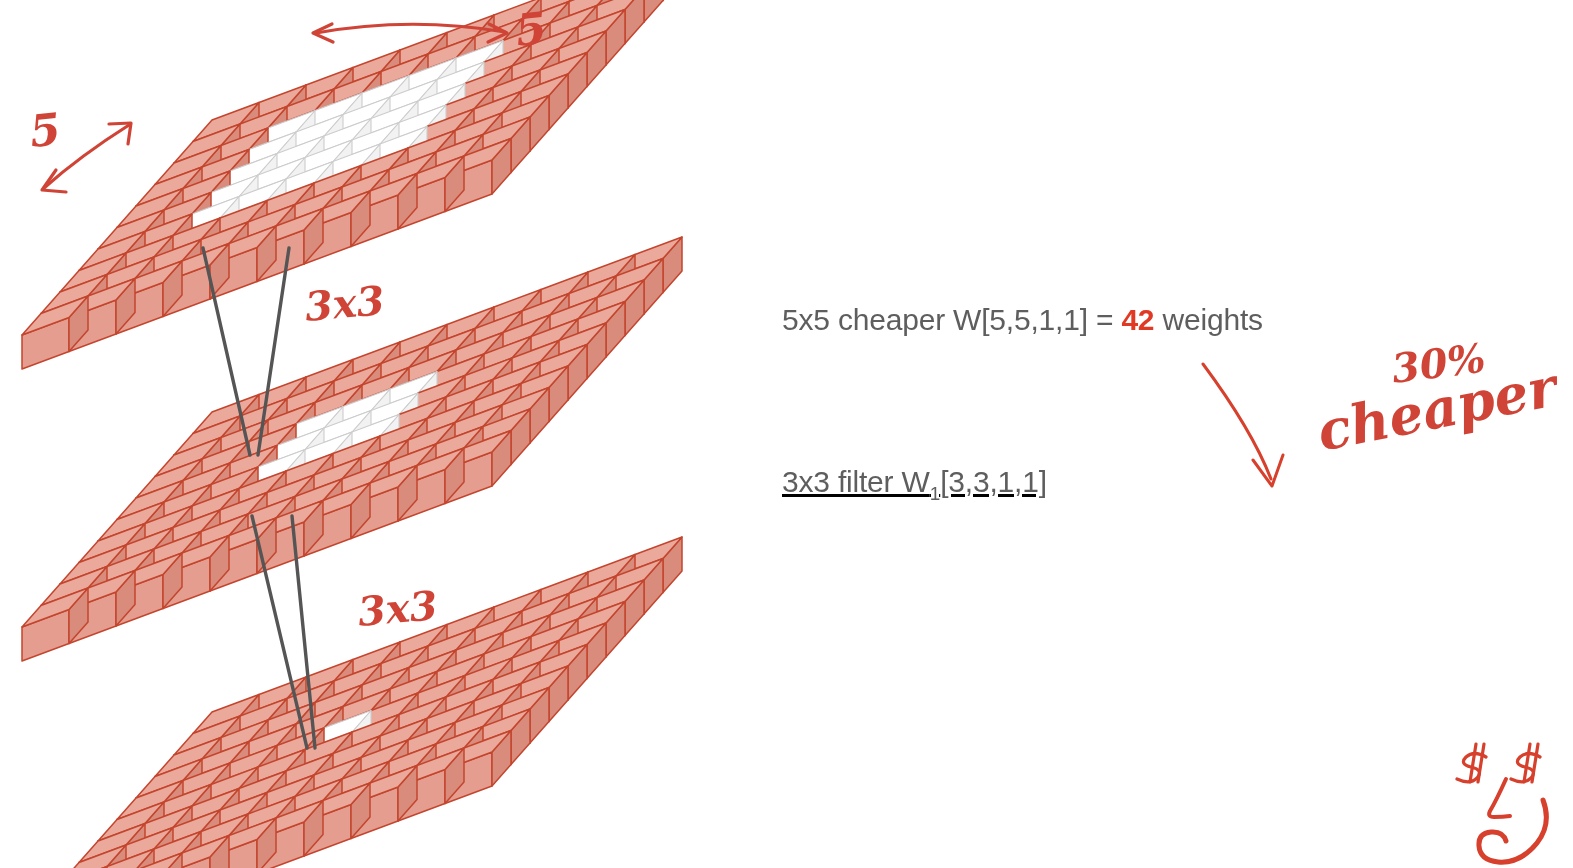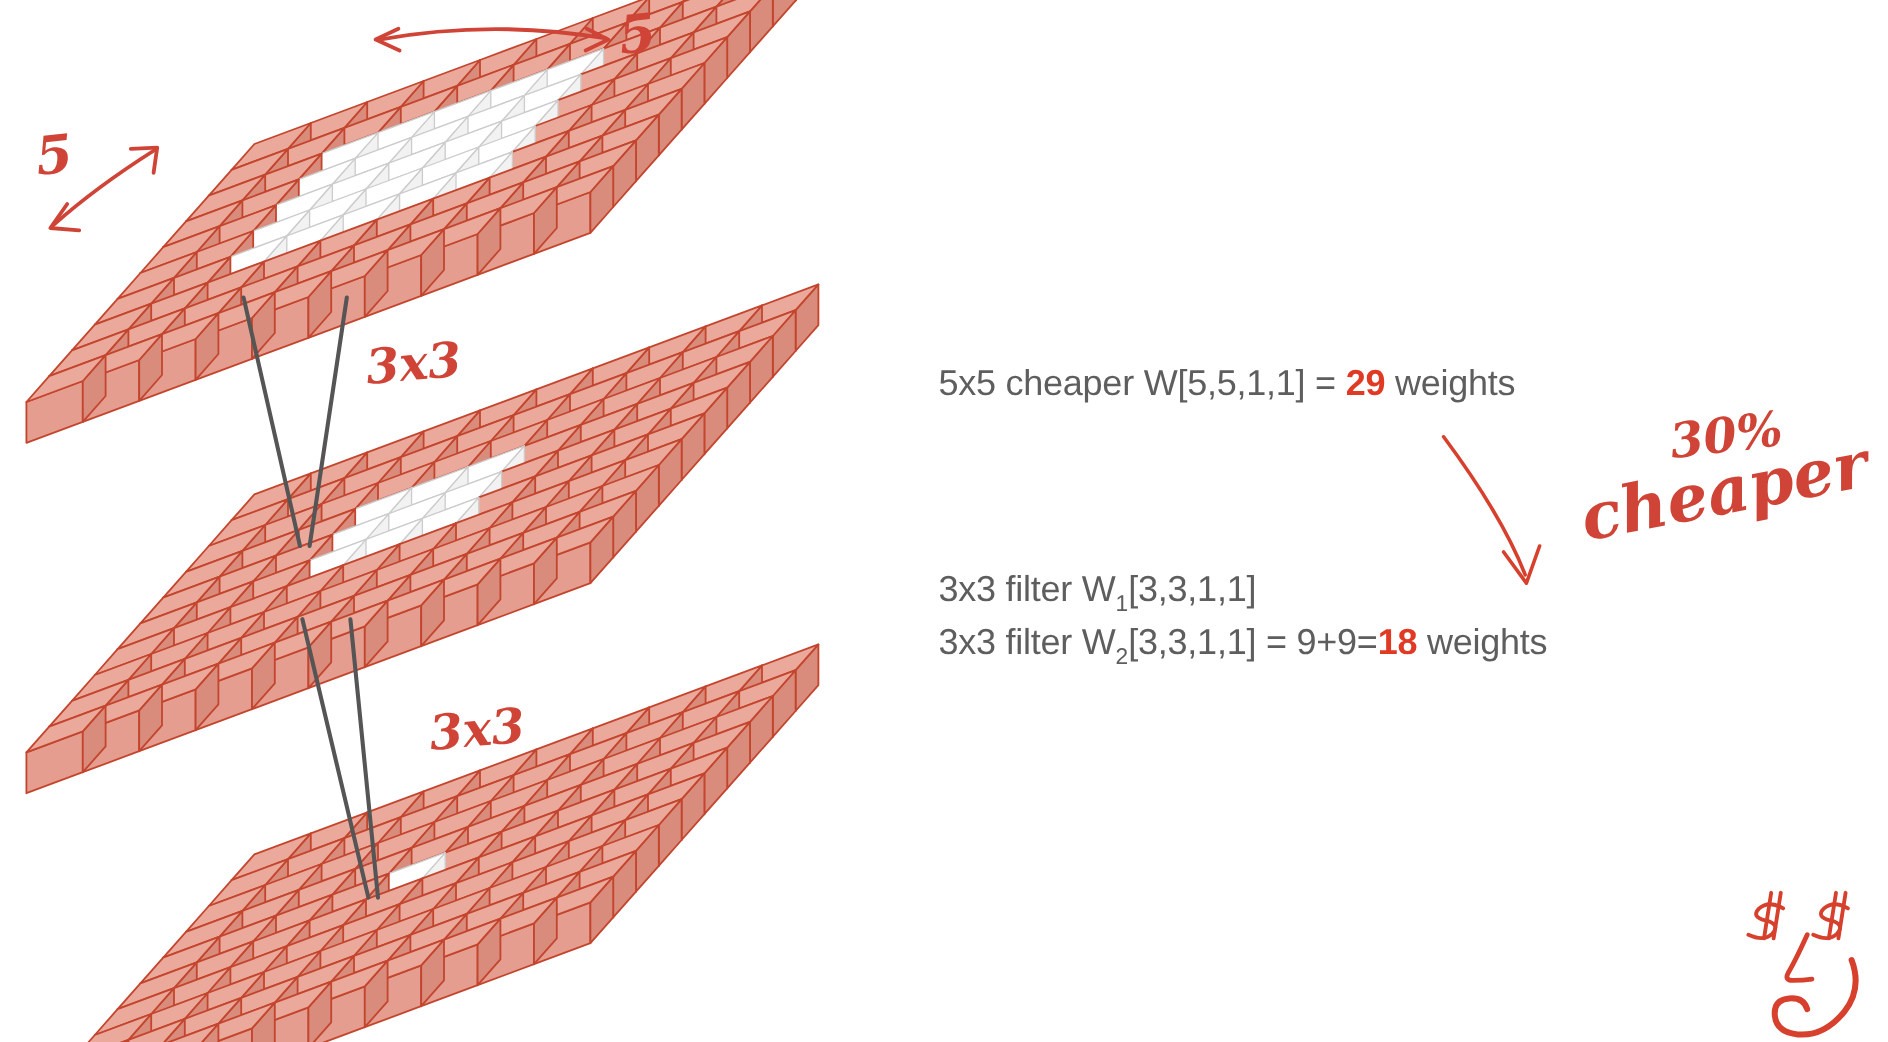--- a/index.html
+++ b/index.html
@@ -15,21 +15,21 @@
   #diagram{position:absolute;left:0;top:0;width:700px;height:868px;}
   #annot{position:absolute;left:0;top:0;width:1573px;height:868px;pointer-events:none;}
   .eqline{
     color:#5e5e5e;
     font-size:30px;
     line-height:1.32;
     white-space:nowrap;
     letter-spacing:-0.2px;
   }
   #eq-top{position:absolute;left:782px;top:300px;}
-  #eq-bottom{position:absolute;left:782px;top:472px;}
+  #eq-bottom{position:absolute;left:782px;top:462px;text-decoration:underline;}
   .num{color:#e03a25;font-weight:bold;}
   .sub{font-size:19px;vertical-align:-0.42em;letter-spacing:0;}
 
   .hand{
     color:#cf4436;
     font-family:"DejaVu Serif",serif;
     font-style:italic;
     font-weight:bold;
     position:absolute;
     white-space:nowrap;
@@ -1602,21 +1602,20 @@
   </svg>
 
   <div class="hand" id="lbl-5-top">5</div>
   <div class="hand" id="lbl-5-left">5</div>
   <div class="hand" id="lbl-3x3-a">3x3</div>
   <div class="hand" id="lbl-3x3-b">3x3</div>
   <div class="hand" id="lbl-30">30%</div>
   <div class="hand" id="lbl-cheaper">cheaper</div>
 
   <div id="eq-top">
-    <div class="eqline"><span>5x5 cheaper W[5,5,1,1] = </span><span class="num">29</span><span> weights</span></div>
+    <div class="eqline"><span>5x5 cheaper W[5,5,1,1] = </span><span class="num">42</span><span> weights</span></div>
   </div>
 
   <div id="eq-bottom">
     <div class="eqline"><span>3x3 filter W</span><span class="sub">1</span><span>[3,3,1,1]</span></div>
-    <div class="eqline"><span>3x3 filter W</span><span class="sub">2</span><span>[3,3,1,1] = 9+9=</span><span class="num">18</span><span> weights</span></div>
   </div>
 
 </div>
 
 </body></html>

